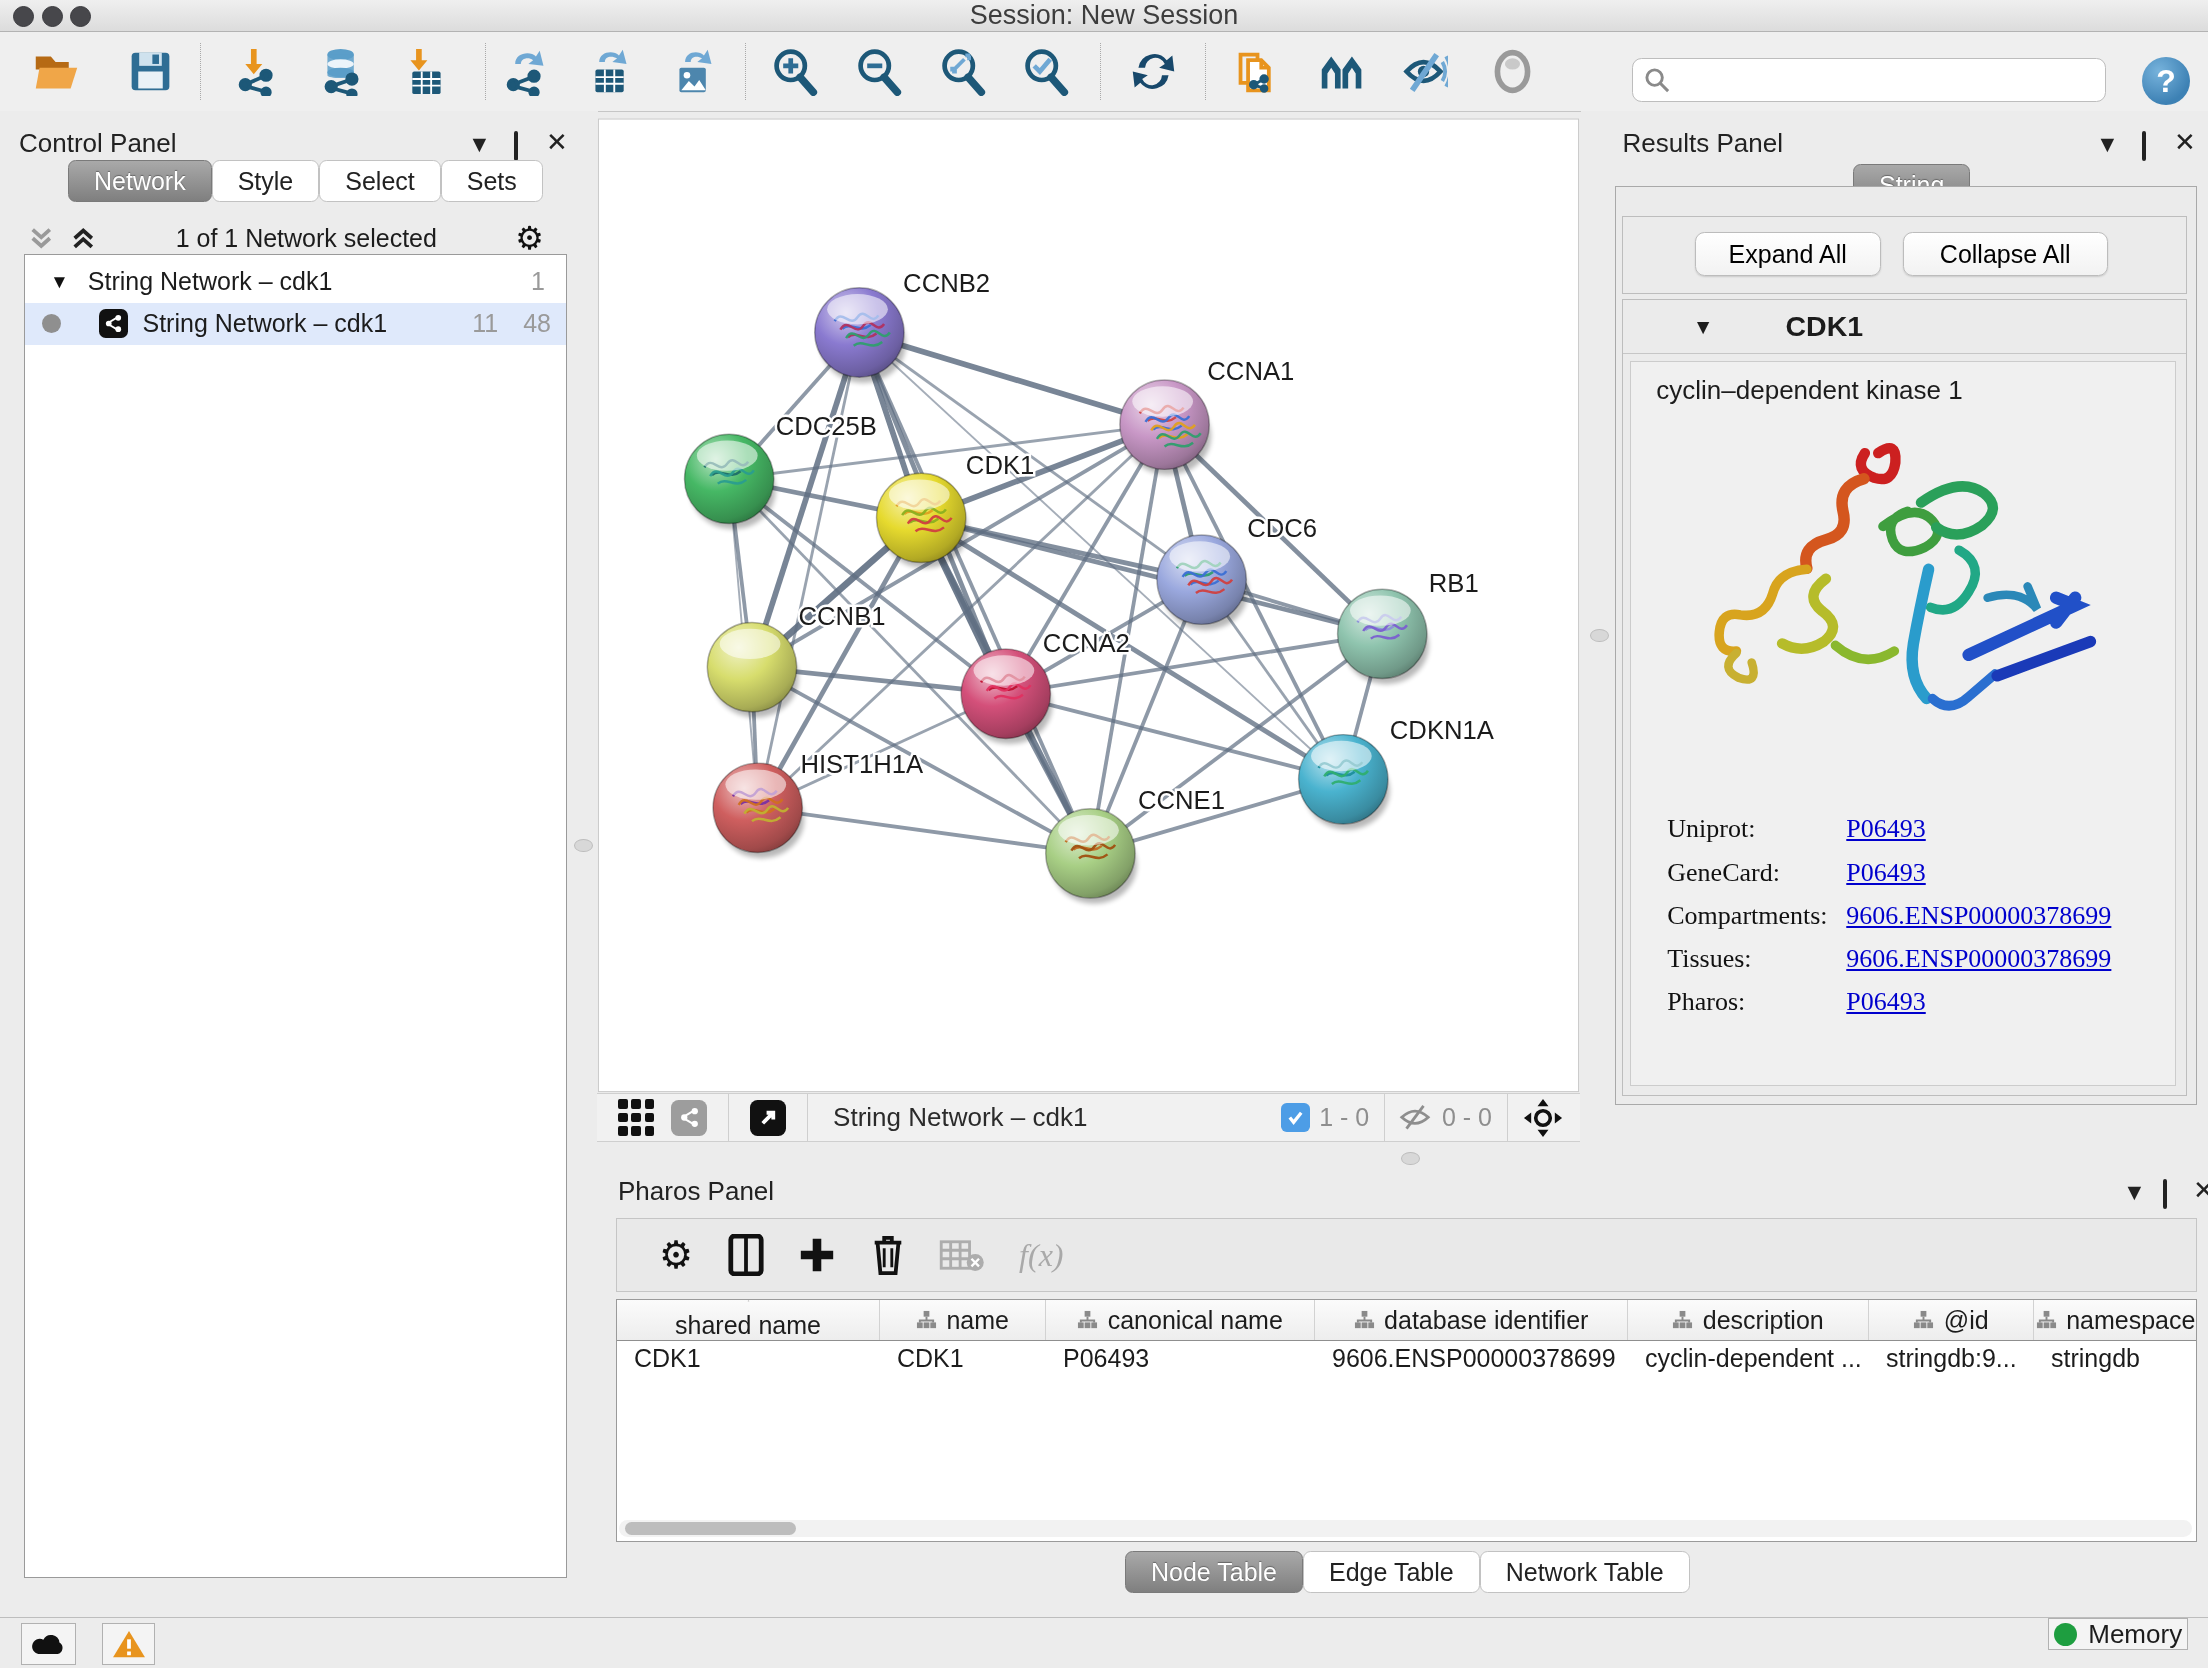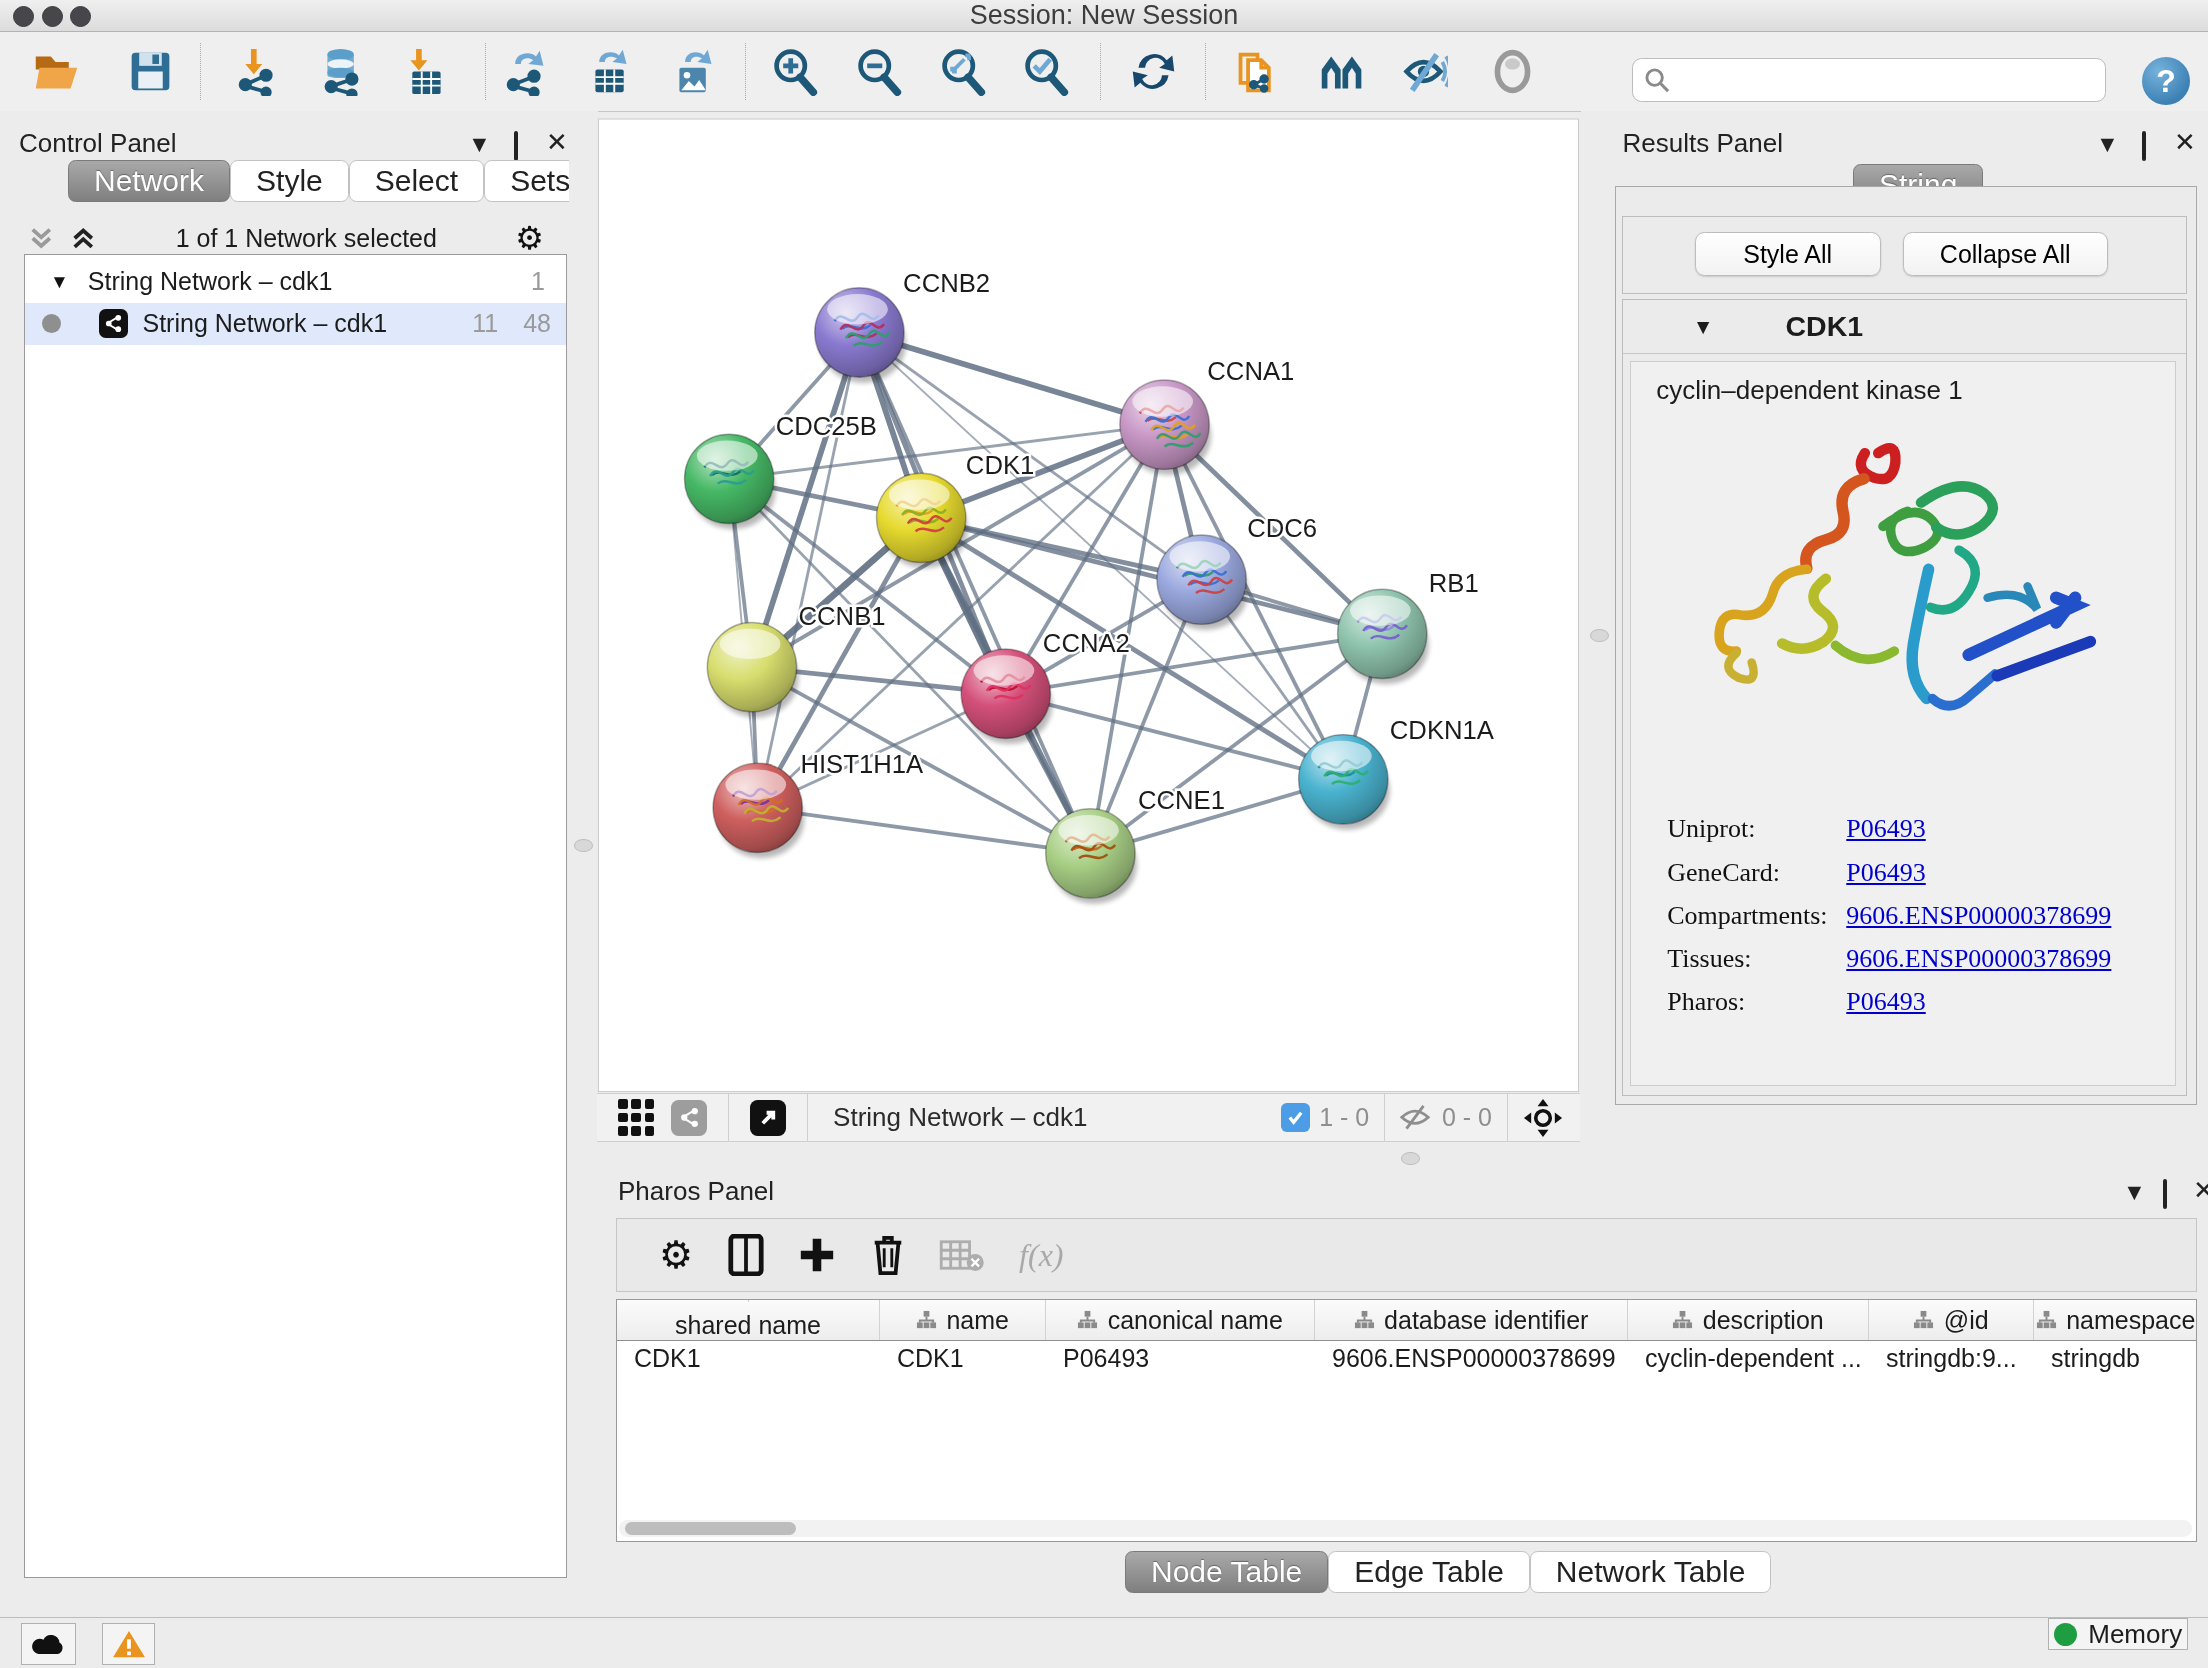--- a/index.html
+++ b/index.html
@@ -27,21 +27,21 @@
     font-family:"Liberation Sans",sans-serif;}
   #help-btn{position:absolute;left:2142px;top:25px;width:48px;height:48px;border-radius:50%;
     background:radial-gradient(circle at 35% 30%, #77b3dc, #3d81b4 70%);color:#fff;font-size:32px;
     font-weight:bold;text-align:center;line-height:48px;}
   
   .panel-title{font-size:26px;color:#222;}
   .ph-ic{position:absolute;top:0;font-size:23px;color:#222;line-height:28.5px;}
   .ph-box{width:16px;height:16px;border:2.9px solid #222;border-radius:2.9px;}
   .xx{font-weight:bold;font-size:26px;}
   .tab{display:inline-block;border:1px solid #c2c2c2;background:#fff;color:#222;
-    font-size:30px;text-align:left;border-radius:7.6px;padding:0 25px;line-height:40px;height:40px;}
+    font-size:25px;text-align:left;border-radius:7.6px;padding:0 25px;line-height:40px;height:40px;}
   .tab.sel{background:linear-gradient(#a9a9a9,#7f7f7f);color:#fff;border-color:#7a7a7a;
     text-shadow:0 -1px 1px rgba(0,0,0,.35);}
   
   #control-panel{left:0;top:111px;width:569px;height:1506px;background:#ececec;}
   #cp-tree{position:absolute;left:24px;top:143px;width:543px;height:1324px;background:#fff;
     border:1.9px solid #9a9a9a;box-sizing:border-box;}
   .tree-row{position:relative;height:42px;display:flex;align-items:center;font-size:25px;}
   .tree-row .cnt{color:#9a9a9a;}
   .sel-row{background:#dfe9fb;}
   .share-badge{width:28.5px;height:28.5px;border-radius:6.7px;background:#111;display:flex;
@@ -590,21 +590,21 @@
 <div class="abs" id="results-panel">
   <div class="abs panel-title" style="left:7.6px;top:17px">Results Panel</div>
   <span class="ph-ic" style="left:481px;top:19px">▼</span>
   <span class="ph-ic" style="left:527px;top:21px"><span class="ph-box"></span></span>
   <span class="ph-ic xx" style="left:559px;top:17px">✕</span>
 
   <div class="abs" style="left:238px;top:53px;"><span class="tab sel">String</span></div>
 
   <div id="rp-box">
     <div class="abs" style="left:5.7px;top:28.5px;width:565px;height:78px;border:1.9px solid #bdbdbd;background:#ebebeb;box-sizing:border-box">
-      <button class="rp-btn" style="left:72px;top:15px;width:186px;height:44px">Style All</button>
+      <button class="rp-btn" style="left:72px;top:15px;width:186px;height:44px">Expand All</button>
       <button class="rp-btn" style="left:280px;top:15px;width:205px;height:44px">Collapse All</button>
     </div>
 
     <div class="abs" style="left:5.7px;top:112px;width:565px;height:797px;border:1.9px solid #bdbdbd;background:#ebebeb;box-sizing:border-box">
       <div style="height:53px;display:flex;align-items:center;border-bottom:1.9px solid #c6c6c6;">
         <span style="margin-left:70px;font-size:21px">▼</span>
         <span style="margin-left:72px;font-size:28.5px;font-weight:bold">CDK1</span>
       </div>
       <div class="abs" style="left:7.6px;top:61px;width:546px;height:725px;background:#f0f0f0;border:1px solid #cccccc;box-sizing:border-box">
         <div style="margin:13.3px 0 0 25px;font-size:26px">cyclin–dependent kinase 1</div>

